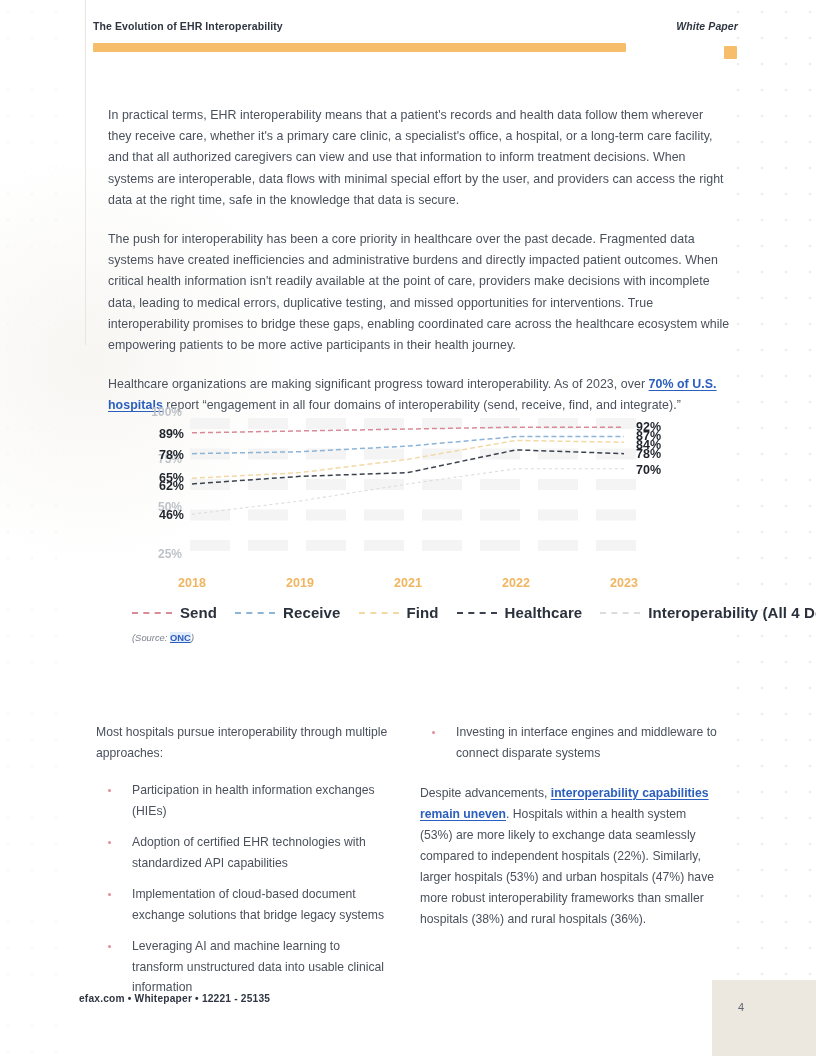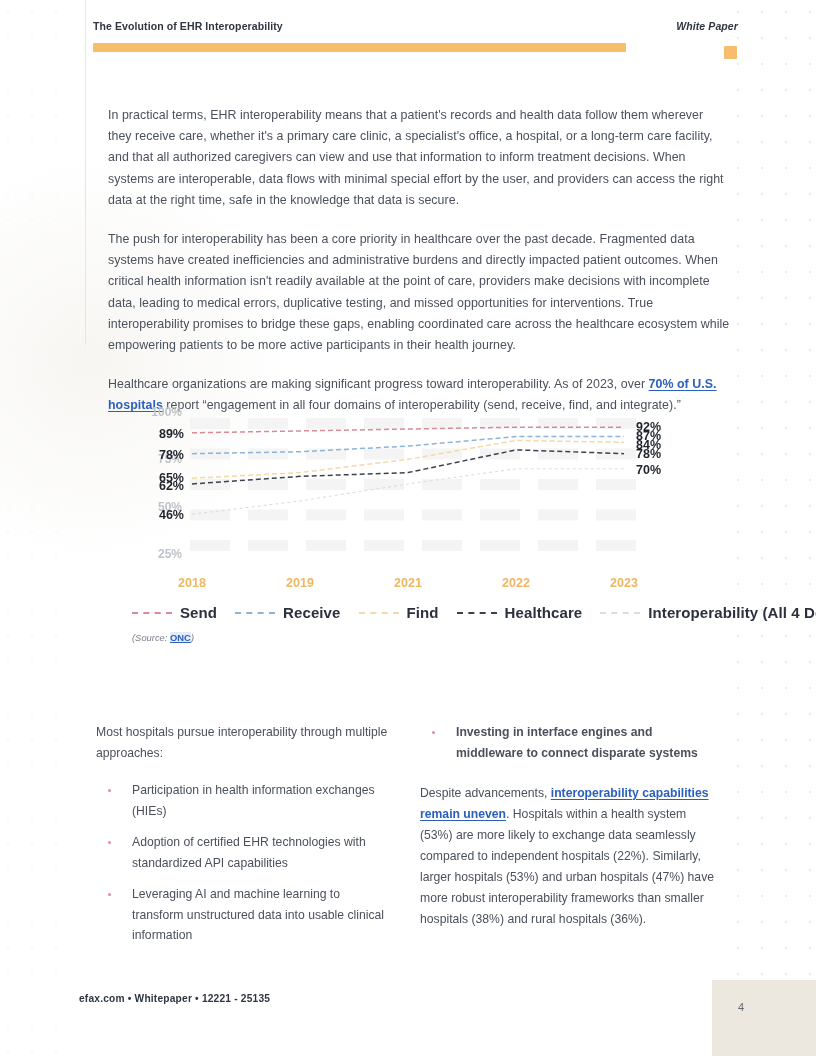--- a/index.html
+++ b/index.html
@@ -159,21 +159,21 @@
     font-size: 12.2px; line-height: 20.5px; color: #4a515c;
   }
   ul.bullets li::before {
     content: "";
     position: absolute;
     left: 12px; top: 9px;
     width: 3px; height: 3px;
     background: #e48b9b;
     border-radius: 50%;
   }
-  .col.right ul.bullets li { margin-bottom: 0; font-weight: bold; }
+  .col.right ul.bullets li { margin-bottom: 0; }
   .col-para {
     margin: 20px 0 0 0;
     font-size: 12.2px; line-height: 21px; color: #4a515c;
   }
 
   
   .footer-text {
     position: absolute;
     left: 79px; bottom: 52px;
     font-size: 10.2px; font-weight: bold; color: #2f3642;
@@ -321,20 +321,21 @@
 
   <div class="source"><span>(Source: </span><a href="#">ONC</a><span>)</span></div>
 </div>
 
 <div class="cols">
   <div class="col left">
     <p class="col-intro">Most hospitals pursue interoperability through multiple approaches:</p>
     <ul class="bullets" id="left-bullets">
         <li>Participation in health information exchanges (HIEs)</li>
         <li>Adoption of certified EHR technologies with standardized API capabilities</li>
+        <li>Implementation of cloud-based document exchange solutions that bridge legacy systems</li>
         <li>Leveraging AI and machine learning to transform unstructured data into usable clinical information</li>
       </ul>
   </div>
   <div class="col right">
     <ul class="bullets" id="right-bullets">
         <li>Investing in interface engines and middleware to connect disparate systems</li>
       </ul>
     <p class="col-para"><span>Despite advancements, </span><a class="link" href="#">interoperability capabilities remain uneven</a><span>. Hospitals within a health system (53%) are more likely to exchange data seamlessly compared to independent hospitals (22%). Similarly, larger hospitals (53%) and urban hospitals (47%) have more robust interoperability frameworks than smaller hospitals (38%) and rural hospitals (36%).</span></p>
   </div>
 </div>

